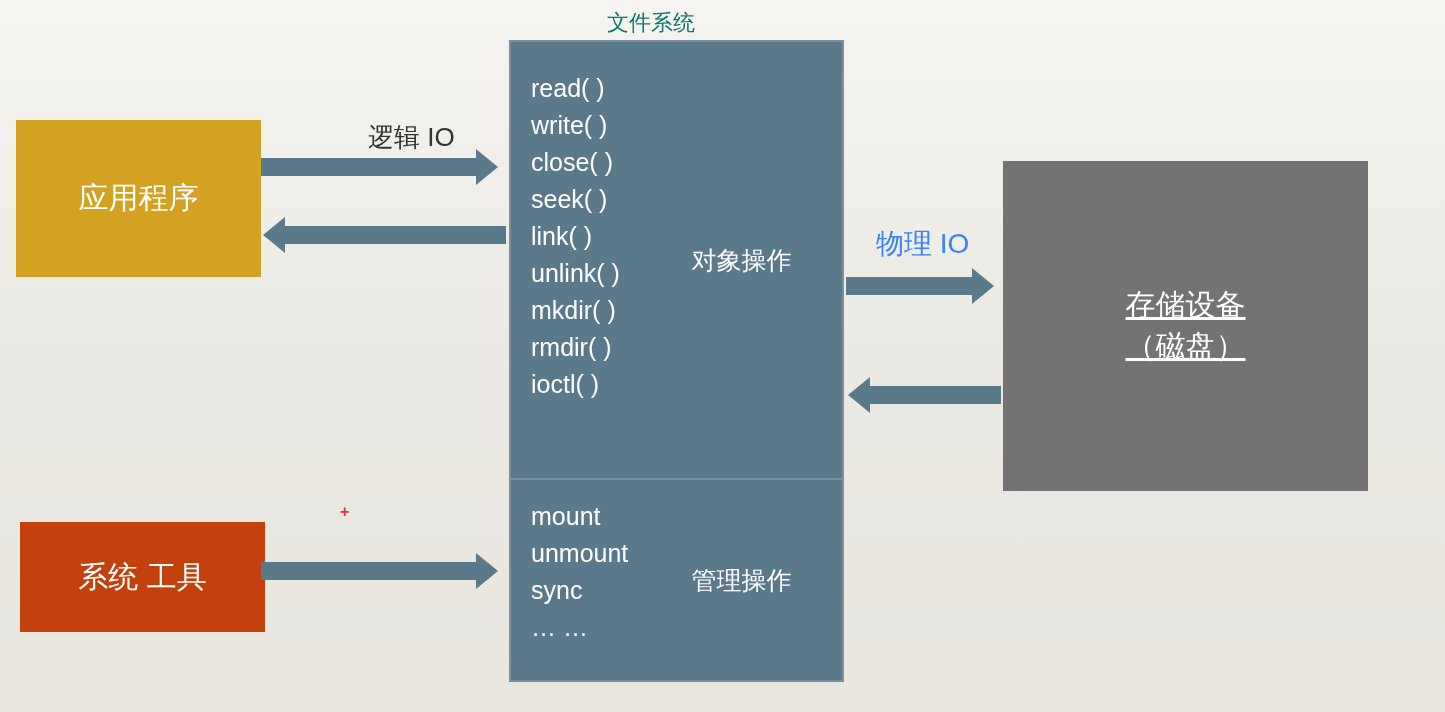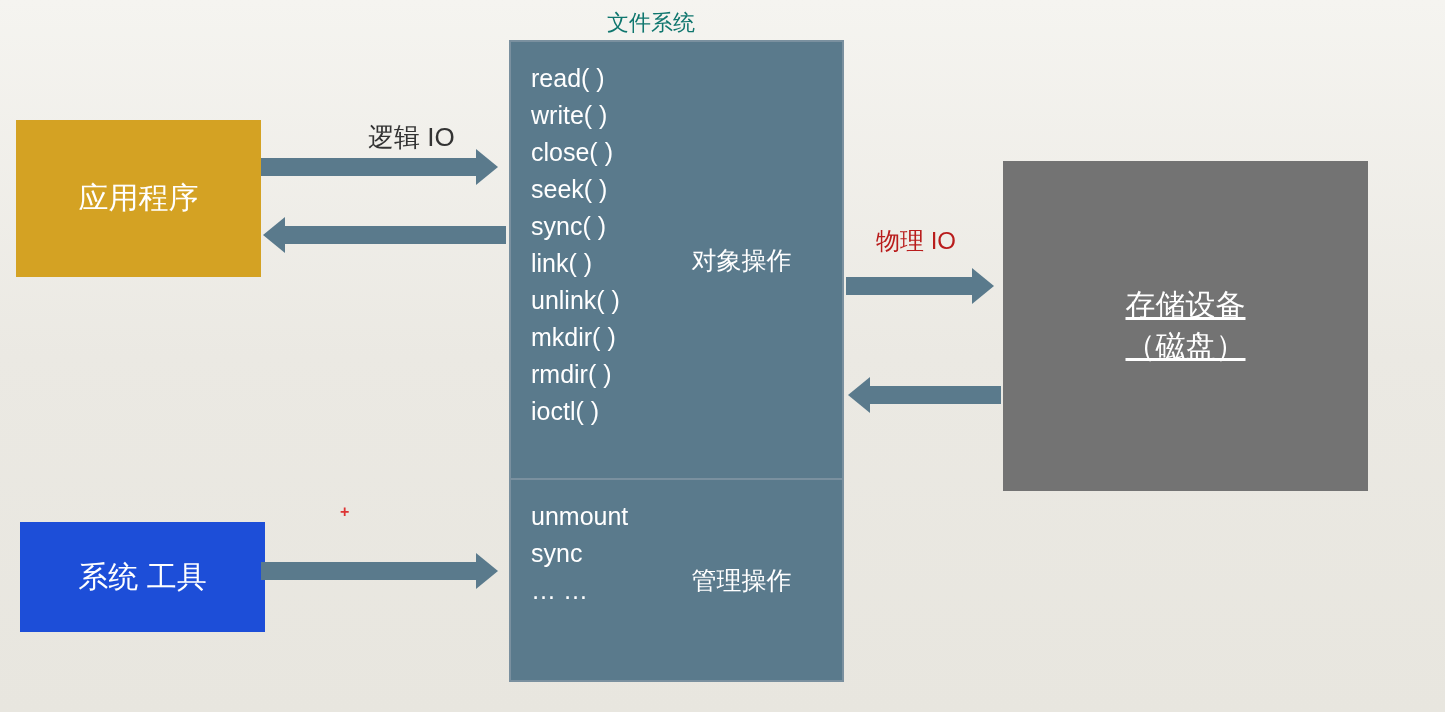--- a/index.html
+++ b/index.html
@@ -28,21 +28,21 @@
       top: 120px;
       width: 245px;
       height: 157px;
       background: #d4a223;
     }
     .system-tools-box {
       left: 20px;
       top: 522px;
       width: 245px;
       height: 110px;
-      background: #1d4ed8;
+      background: #c2410c;
     }
     .storage-box {
       left: 1003px;
       top: 161px;
       width: 365px;
       height: 330px;
       background: #737373;
       flex-direction: column;
       text-decoration: underline;
     }
@@ -57,22 +57,22 @@
       position: absolute;
       left: 368px;
       top: 120px;
       font-size: 26px;
       color: #333;
     }
     .physical-io-label {
       position: absolute;
       left: 876px;
       top: 225px;
-      font-size: 24px;
-      color: #b91c1c;
+      font-size: 28px;
+      color: #3b82f6;
     }
     .plus-sign {
       position: absolute;
       left: 340px;
       top: 503px;
       font-size: 16px;
       color: #dd3333;
       font-weight: bold;
     }
     .fs-container {
@@ -81,21 +81,21 @@
       top: 40px;
       width: 335px;
       height: 642px;
       border: 2px solid #7a909f;
     }
     .fs-top {
       height: 438px;
       background: #5a7a8c;
       border-bottom: 2px solid #7a909f;
       display: flex;
-      padding: 18px 20px;
+      padding: 28px 20px;
     }
     .fs-bottom {
       height: 200px;
       background: #5a7a8c;
       display: flex;
       padding: 18px 20px;
     }
     .fs-col-left {
       flex: 0 0 130px;
       display: flex;
@@ -163,31 +163,31 @@
 <div class="physical-io-label">物理 IO</div>
 <div class="plus-sign">+</div>
 
 <div class="fs-container">
   <div class="fs-top">
     <div class="fs-col-left">
       <span>read( )</span>
       <span>write( )</span>
       <span>close( )</span>
       <span>seek( )</span>
-      <span>sync( )</span>
       <span>link( )</span>
       <span>unlink( )</span>
       <span>mkdir( )</span>
       <span>rmdir( )</span>
       <span>ioctl( )</span>
     </div>
     <div class="fs-col-right">对象操作</div>
   </div>
   <div class="fs-bottom">
     <div class="fs-col-left">
+      <span>mount</span>
       <span>unmount</span>
       <span>sync</span>
       <span>… …</span>
     </div>
     <div class="fs-col-right">管理操作</div>
   </div>
 </div>
 
 <div class="arrow arrow-right arrow1"></div>
 <div class="arrow arrow-left arrow2"></div>

